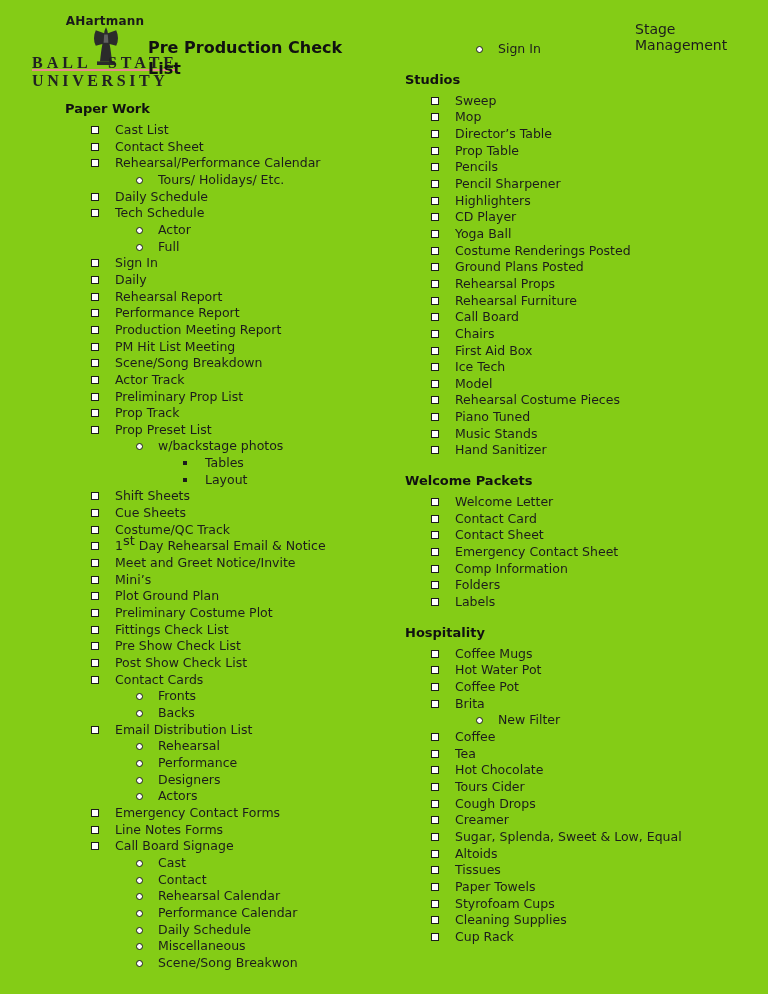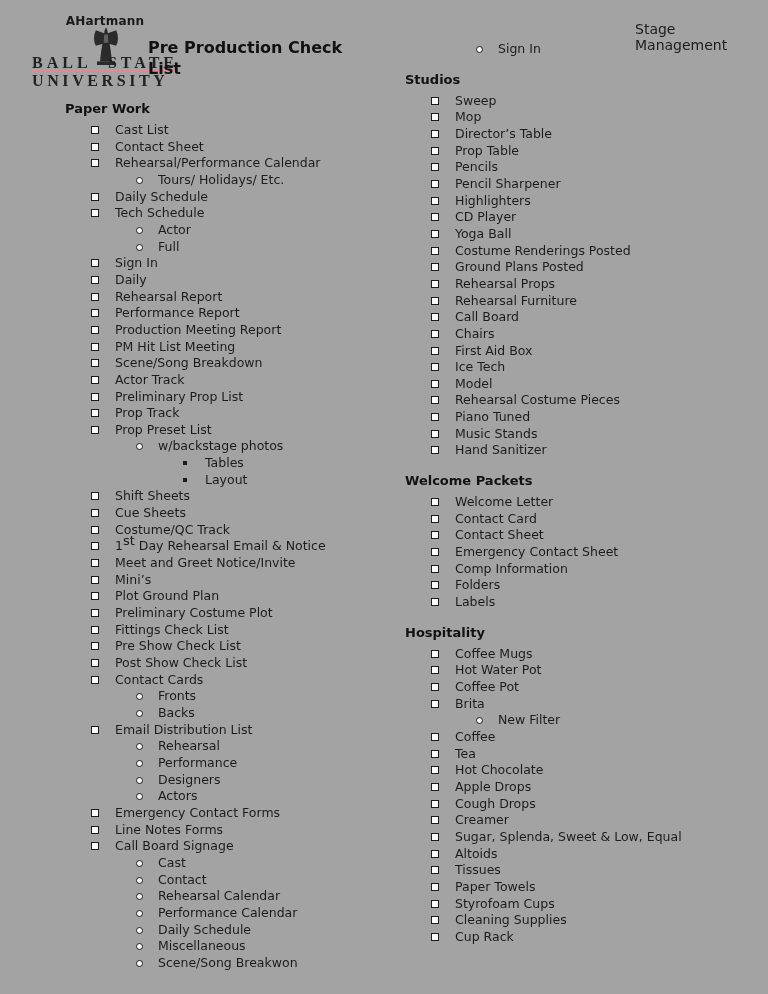--- a/index.html
+++ b/index.html
@@ -1,21 +1,21 @@
 <!DOCTYPE html>
 <html><head>
 <meta charset="utf-8">
 <style>
   html,body{margin:0;padding:0;}
   body{
     width:768px;height:994px;background:#ffffff;color:#1c1c1c;
     font-family:"DejaVu Sans","Liberation Sans",sans-serif;
     position:relative;overflow:hidden;
   }
-  .page{position:absolute;inset:0;background:#a3a3a3;}
+  .page{position:absolute;inset:0;background:#84cc16;}
 
   
   .logo{position:absolute;left:32px;top:14px;width:146px;height:72px;}
   .hand-note{position:absolute;left:0;top:0;width:100%;text-align:center;
     font-size:12px;font-weight:bold;letter-spacing:.2px;color:#1a1a1a;}
   .statue{position:absolute;left:56px;top:9px;width:36px;height:48px;}
   .word-row{position:absolute;left:0;top:40px;width:100%;display:flex;
     justify-content:space-between;font-family:"Liberation Serif","DejaVu Serif",serif;
     font-size:16px;font-weight:bold;letter-spacing:4px;color:#222;}
   .red-rule{position:absolute;left:0;top:55px;width:100%;height:2px;background:#e8888e;}
@@ -181,21 +181,21 @@
         <h2>Hospitality</h2>
         <ul>
           <li class="lvl0"><span class="bullet b0"></span><span class="txt">Coffee Mugs</span></li>
           <li class="lvl0"><span class="bullet b0"></span><span class="txt">Hot Water Pot</span></li>
           <li class="lvl0"><span class="bullet b0"></span><span class="txt">Coffee Pot</span></li>
           <li class="lvl0"><span class="bullet b0"></span><span class="txt">Brita</span></li>
           <li class="lvl1"><span class="bullet b1"></span><span class="txt">New Filter</span></li>
           <li class="lvl0"><span class="bullet b0"></span><span class="txt">Coffee</span></li>
           <li class="lvl0"><span class="bullet b0"></span><span class="txt">Tea</span></li>
           <li class="lvl0"><span class="bullet b0"></span><span class="txt">Hot Chocolate</span></li>
-          <li class="lvl0"><span class="bullet b0"></span><span class="txt">Apple Drops</span></li>
+          <li class="lvl0"><span class="bullet b0"></span><span class="txt">Tours Cider</span></li>
           <li class="lvl0"><span class="bullet b0"></span><span class="txt">Cough Drops</span></li>
           <li class="lvl0"><span class="bullet b0"></span><span class="txt">Creamer</span></li>
           <li class="lvl0"><span class="bullet b0"></span><span class="txt">Sugar, Splenda, Sweet &amp; Low, Equal</span></li>
           <li class="lvl0"><span class="bullet b0"></span><span class="txt">Altoids</span></li>
           <li class="lvl0"><span class="bullet b0"></span><span class="txt">Tissues</span></li>
           <li class="lvl0"><span class="bullet b0"></span><span class="txt">Paper Towels</span></li>
           <li class="lvl0"><span class="bullet b0"></span><span class="txt">Styrofoam Cups</span></li>
           <li class="lvl0"><span class="bullet b0"></span><span class="txt">Cleaning Supplies</span></li>
           <li class="lvl0"><span class="bullet b0"></span><span class="txt">Cup Rack</span></li>
         </ul>

